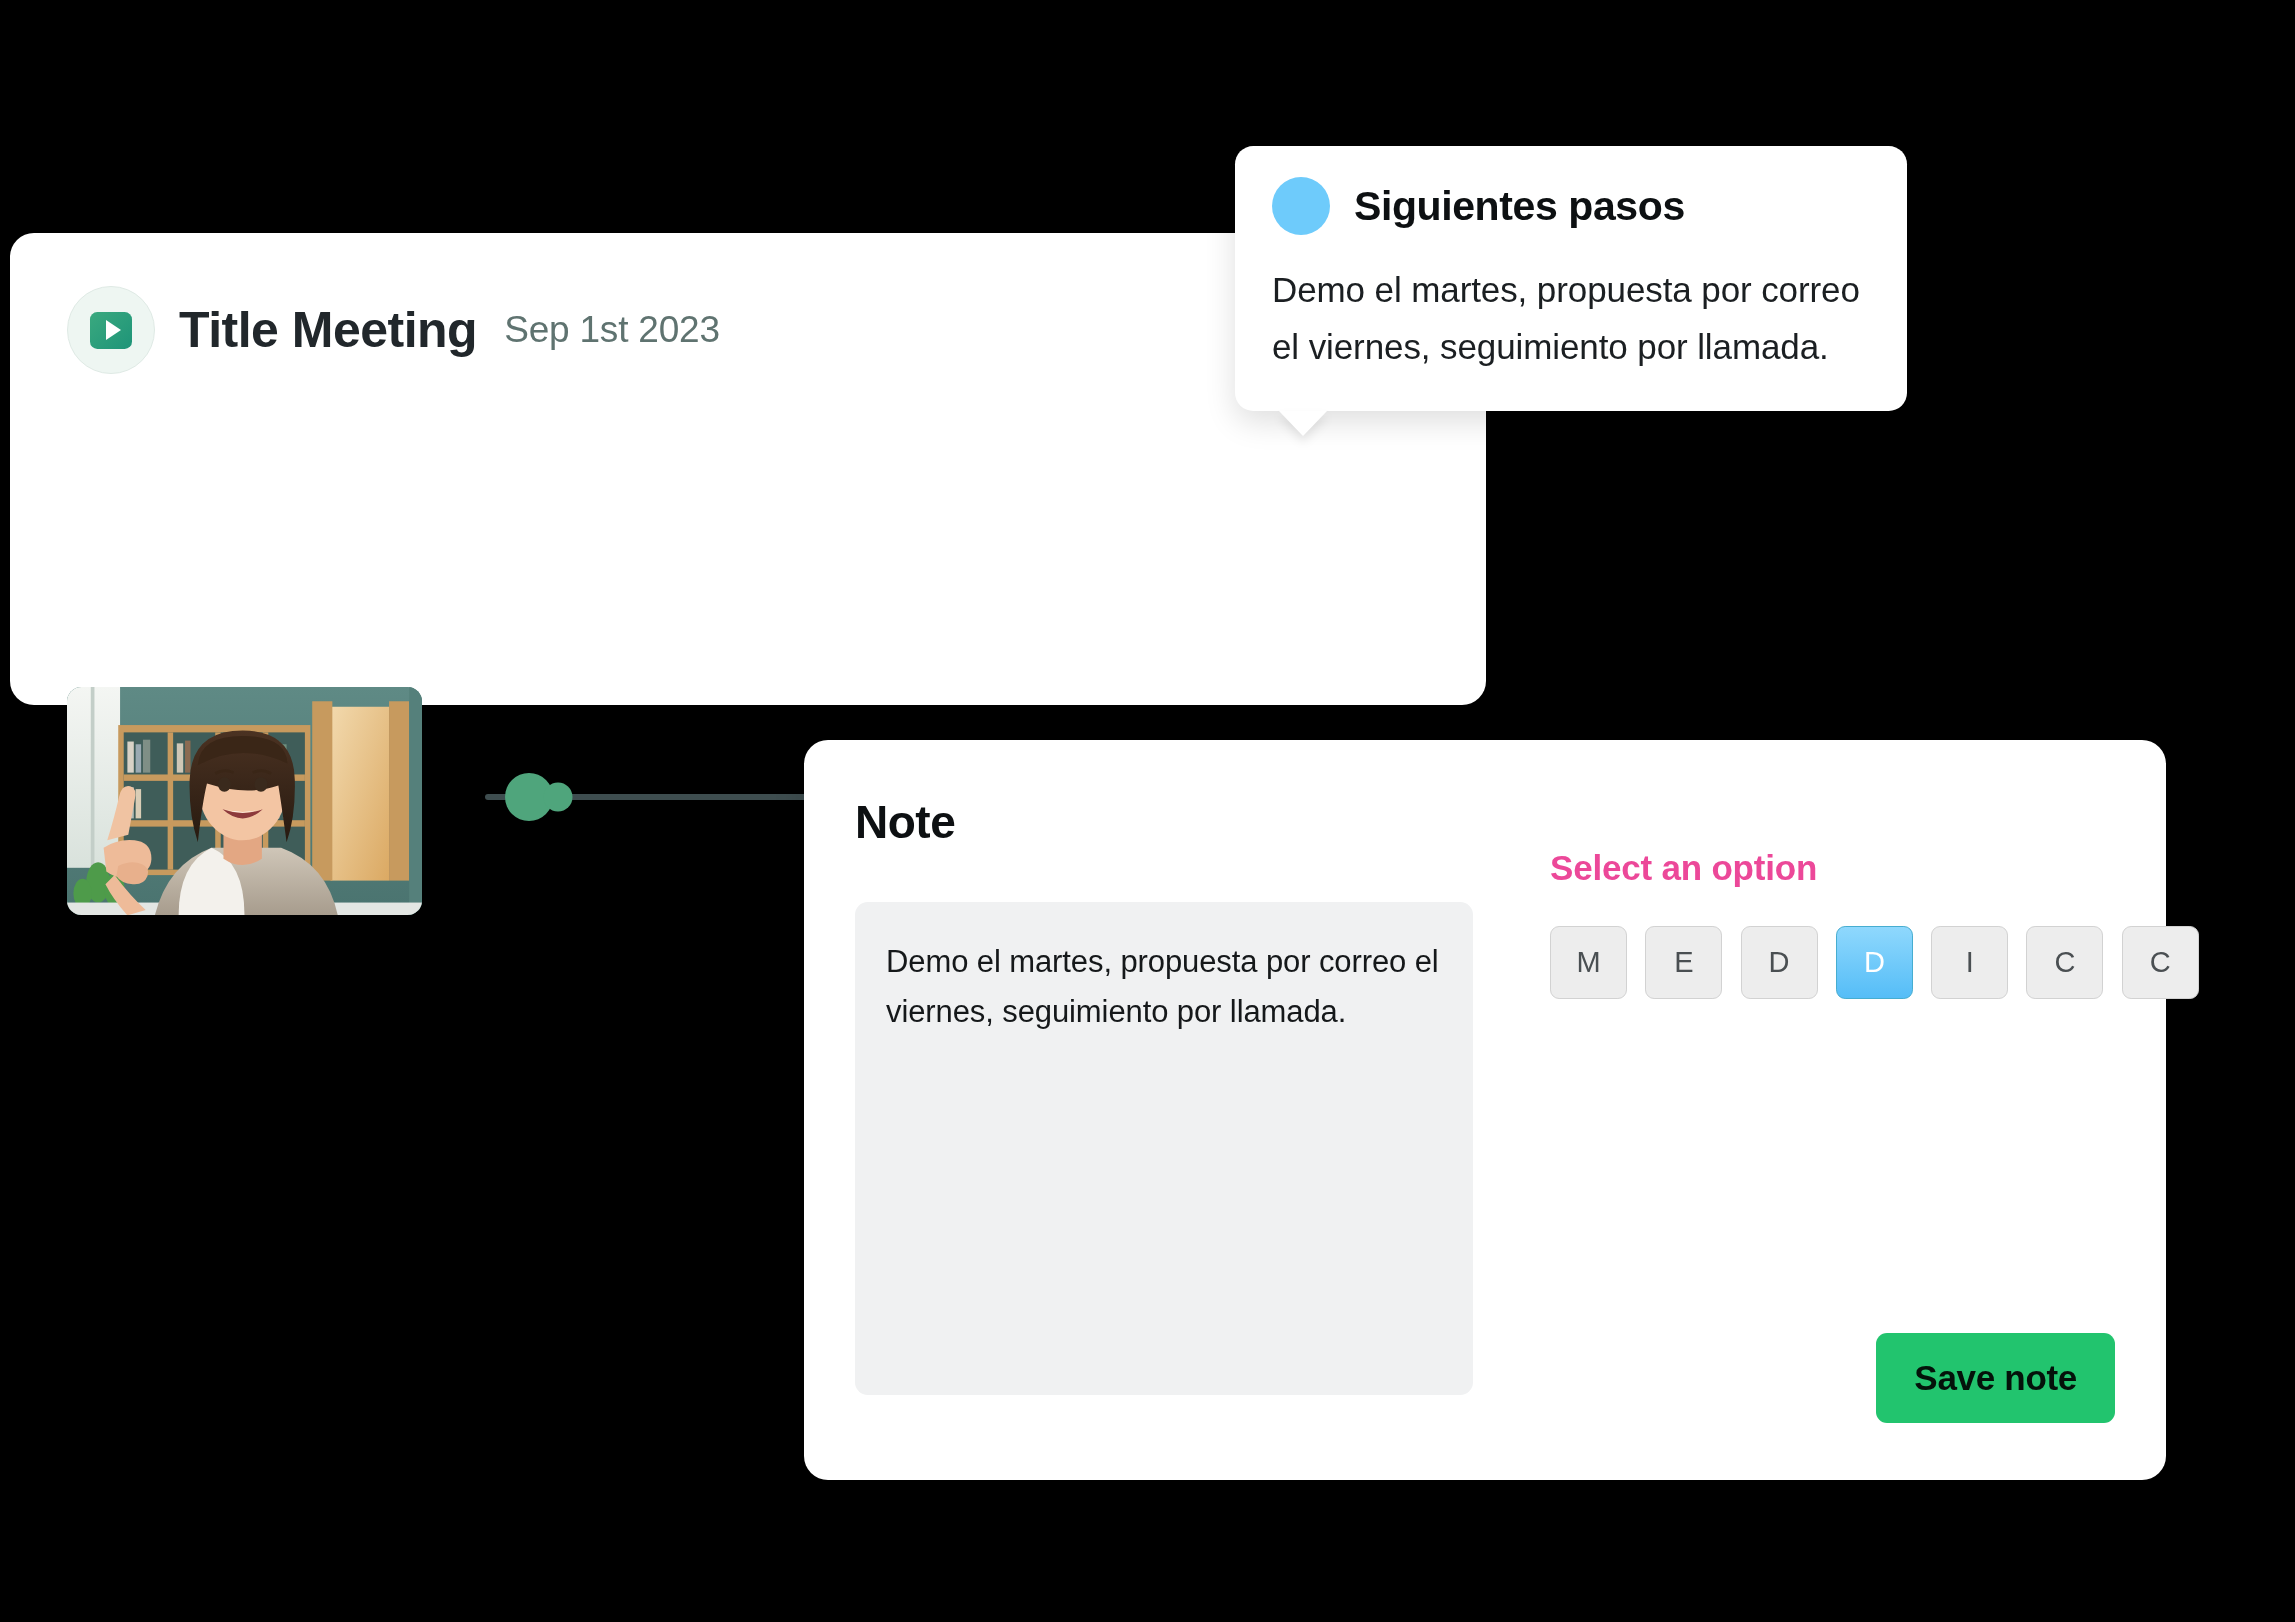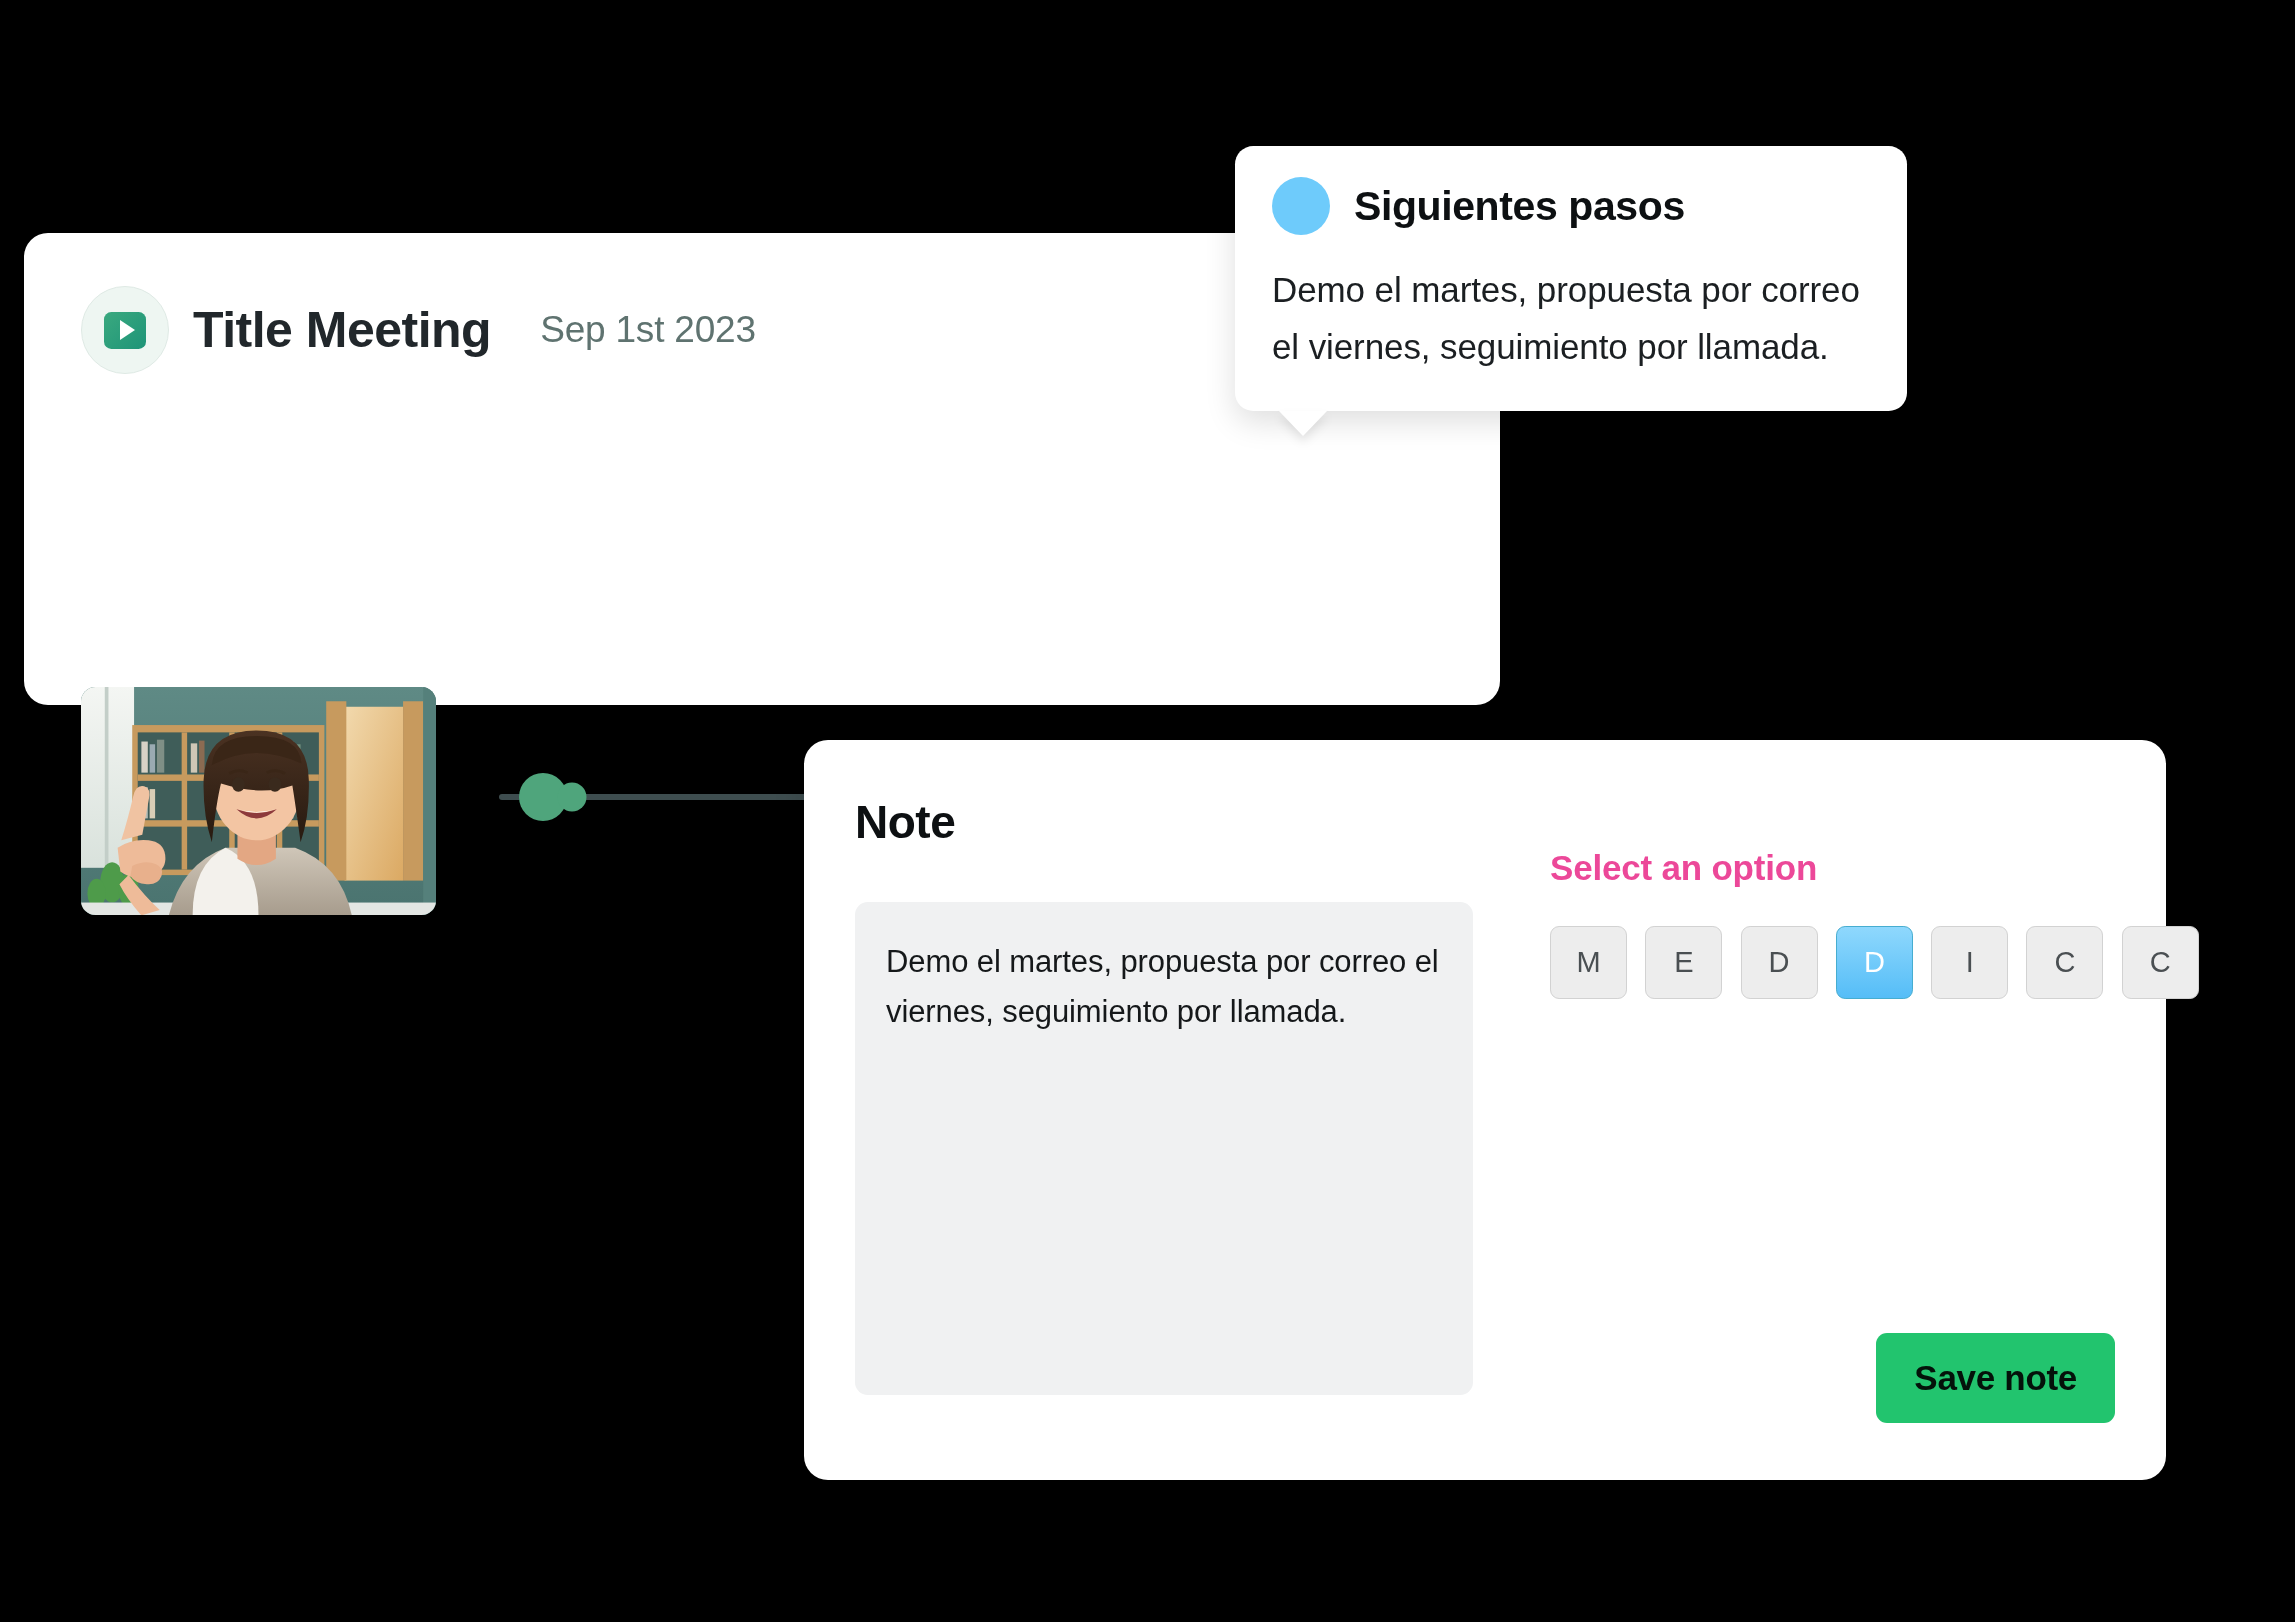--- a/index.html
+++ b/index.html
@@ -15,21 +15,21 @@
   #stage {
     position: relative;
     width: 2295px;
     height: 1623px;
     background: #000000;
   }
 
   
   .meeting-card {
     position: absolute;
-    left: 24px;
+    left: 10px;
     top: 233px;
     width: 1476px;
     height: 472px;
     background: #ffffff;
     border-radius: 24px;
     box-shadow: 0 9.1px 31px rgba(0,0,0,0.14);
   }
 
   .meeting-head {
     position: absolute;
@@ -73,21 +73,21 @@
     font-weight: 700;
     color: #21272b;
     letter-spacing: -0.5px;
     white-space: nowrap;
   }
   .meeting-date {
     font-size: 37px;
     font-weight: 400;
     color: #5f7370;
     white-space: nowrap;
-    margin-left: 25px;
+    margin-left: 3px;
     letter-spacing: -0.2px;
   }
 
   .thumb {
     position: absolute;
     left: 57px;
     top: 454px;
     width: 355px;
     height: 228px;
     border-radius: 14.6px;

